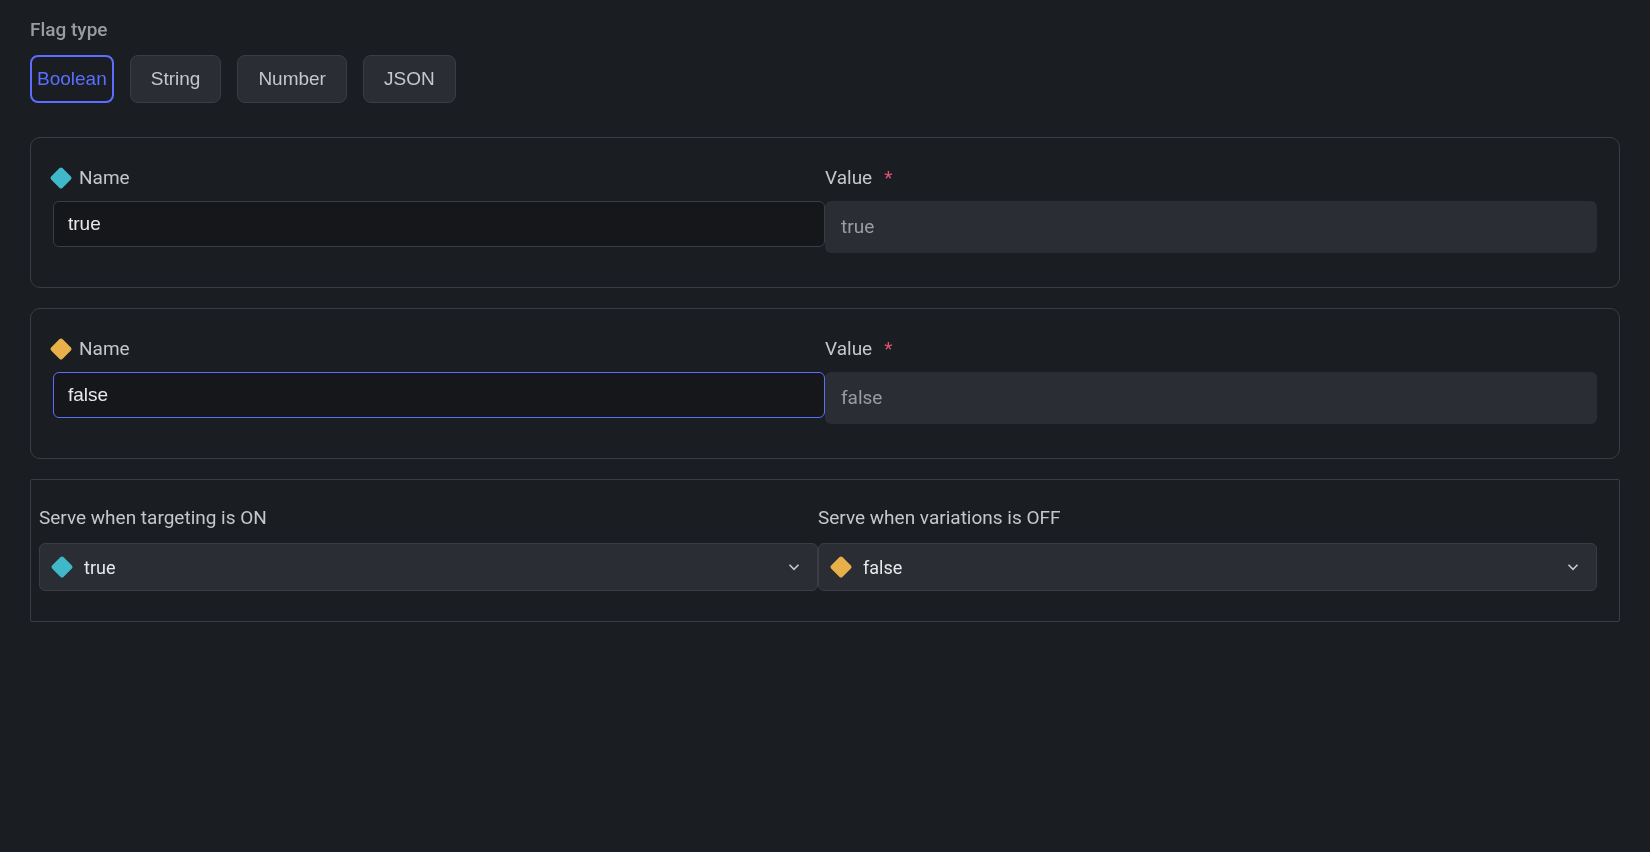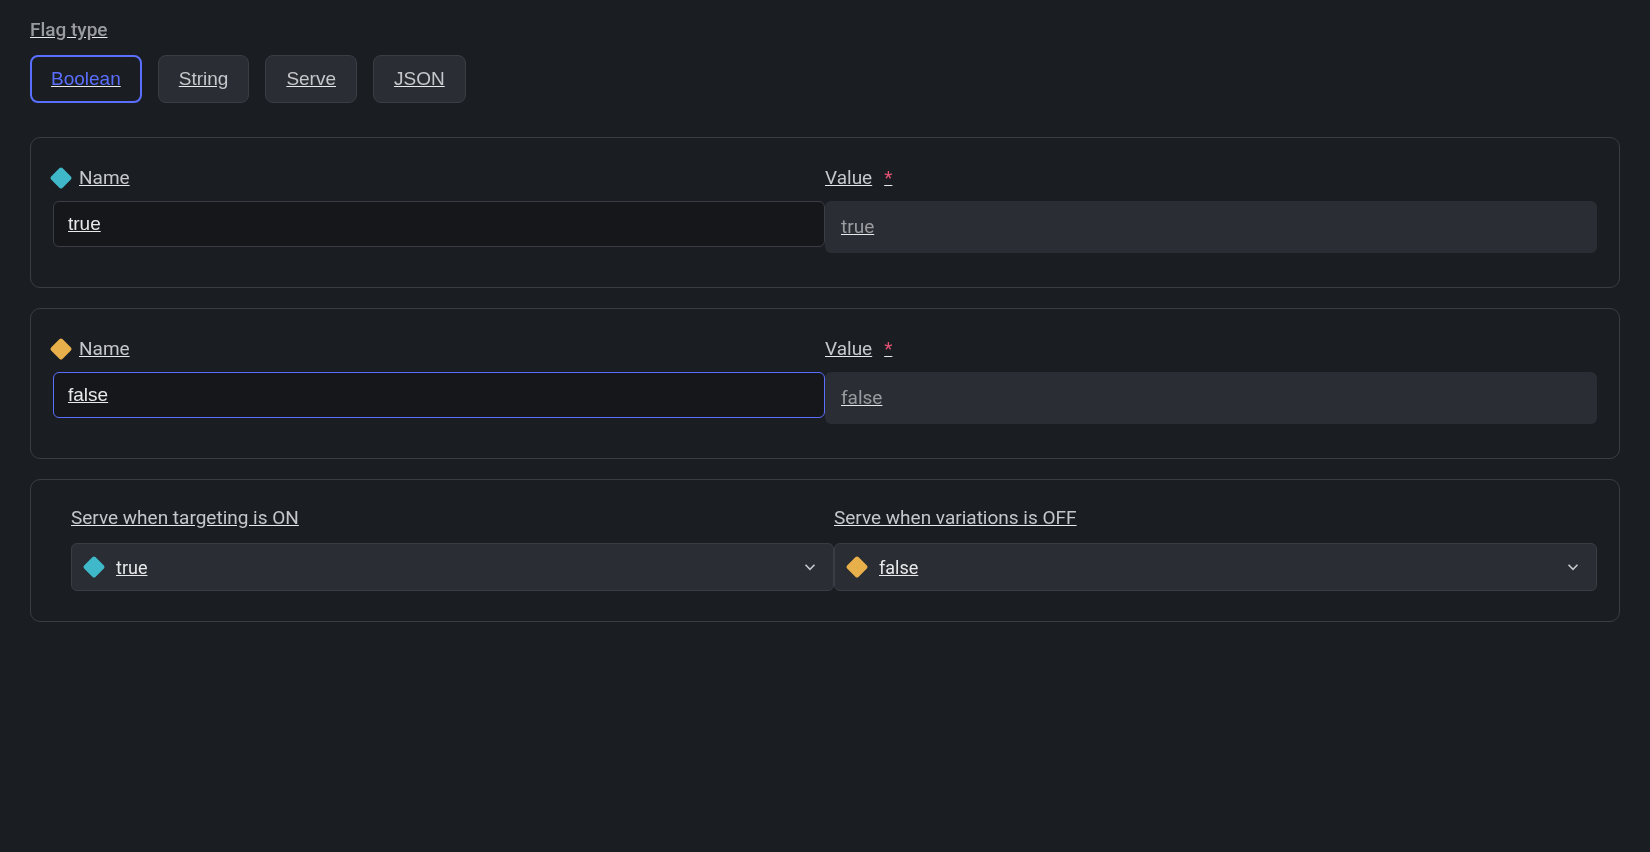--- a/index.html
+++ b/index.html
@@ -24,21 +24,21 @@
     margin: 0;
     padding: 0;
     width: 1650px;
     height: 852px;
     background: var(--bg);
     color: var(--text);
     font-family: -apple-system, BlinkMacSystemFont, "Segoe UI", Roboto, sans-serif;
     font-size: 18px;
     overflow: hidden;
   }
-  .page { padding: 18px 30px 30px 30px; text-decoration: underline; }
+  .page { padding: 18px 30px 30px 30px; }
   .section-label {
     font-size: 19px;
     color: var(--text-dim);
     font-weight: 500;
     margin-bottom: 14px;
     display: flex;
     align-items: center;
     gap: 8px;
   }
   .type-row { display: flex; gap: 16px; margin-bottom: 34px; }
@@ -48,21 +48,21 @@
     color: var(--text-label);
     padding: 7px 20px;
     border-radius: 8px;
     font-size: 19px;
     cursor: pointer;
   }
   .type-btn.active {
     background: transparent;
     border: 2px solid var(--accent);
     color: var(--accent);
-    padding: 11px 19px;
+    padding: 11px 5px;
   }
   .card {
     border: 1px solid var(--card-border);
     border-radius: 10px;
     padding: 28px 22px 34px 22px;
     margin-bottom: 20px;
   }
   .row2 { display: flex; }
   .col { flex: 1; display: flex; flex-direction: column; }
   .field-label {
@@ -128,34 +128,34 @@
     margin-left: auto;
   }
   .chev svg { display:block; }
   .serve-label {
     font-size: 19px;
     color: var(--text-label);
     margin-bottom: 14px;
   }
   .defaults-card {
     border: 1px solid var(--card-border);
-    border-radius: 10px;
-    padding: 26px 22px 30px 40px;
+    border-radius: 2px;
+    padding: 26px 22px 30px 8px;
   }
 </style>
 </head>
 <body>
 
 <div class="page">
 
   <div class="section-label">Flag type</div>
   <div class="type-row">
     <button class="type-btn active">Boolean</button>
     <button class="type-btn">String</button>
-    <button class="type-btn">Serve</button>
+    <button class="type-btn">Number</button>
     <button class="type-btn">JSON</button>
   </div>
 
 
   <div class="card">
     <div class="row2">
       <div class="col">
         <div class="field-label">
           <span class="diamond blue"></span>
           <span>Name</span>

